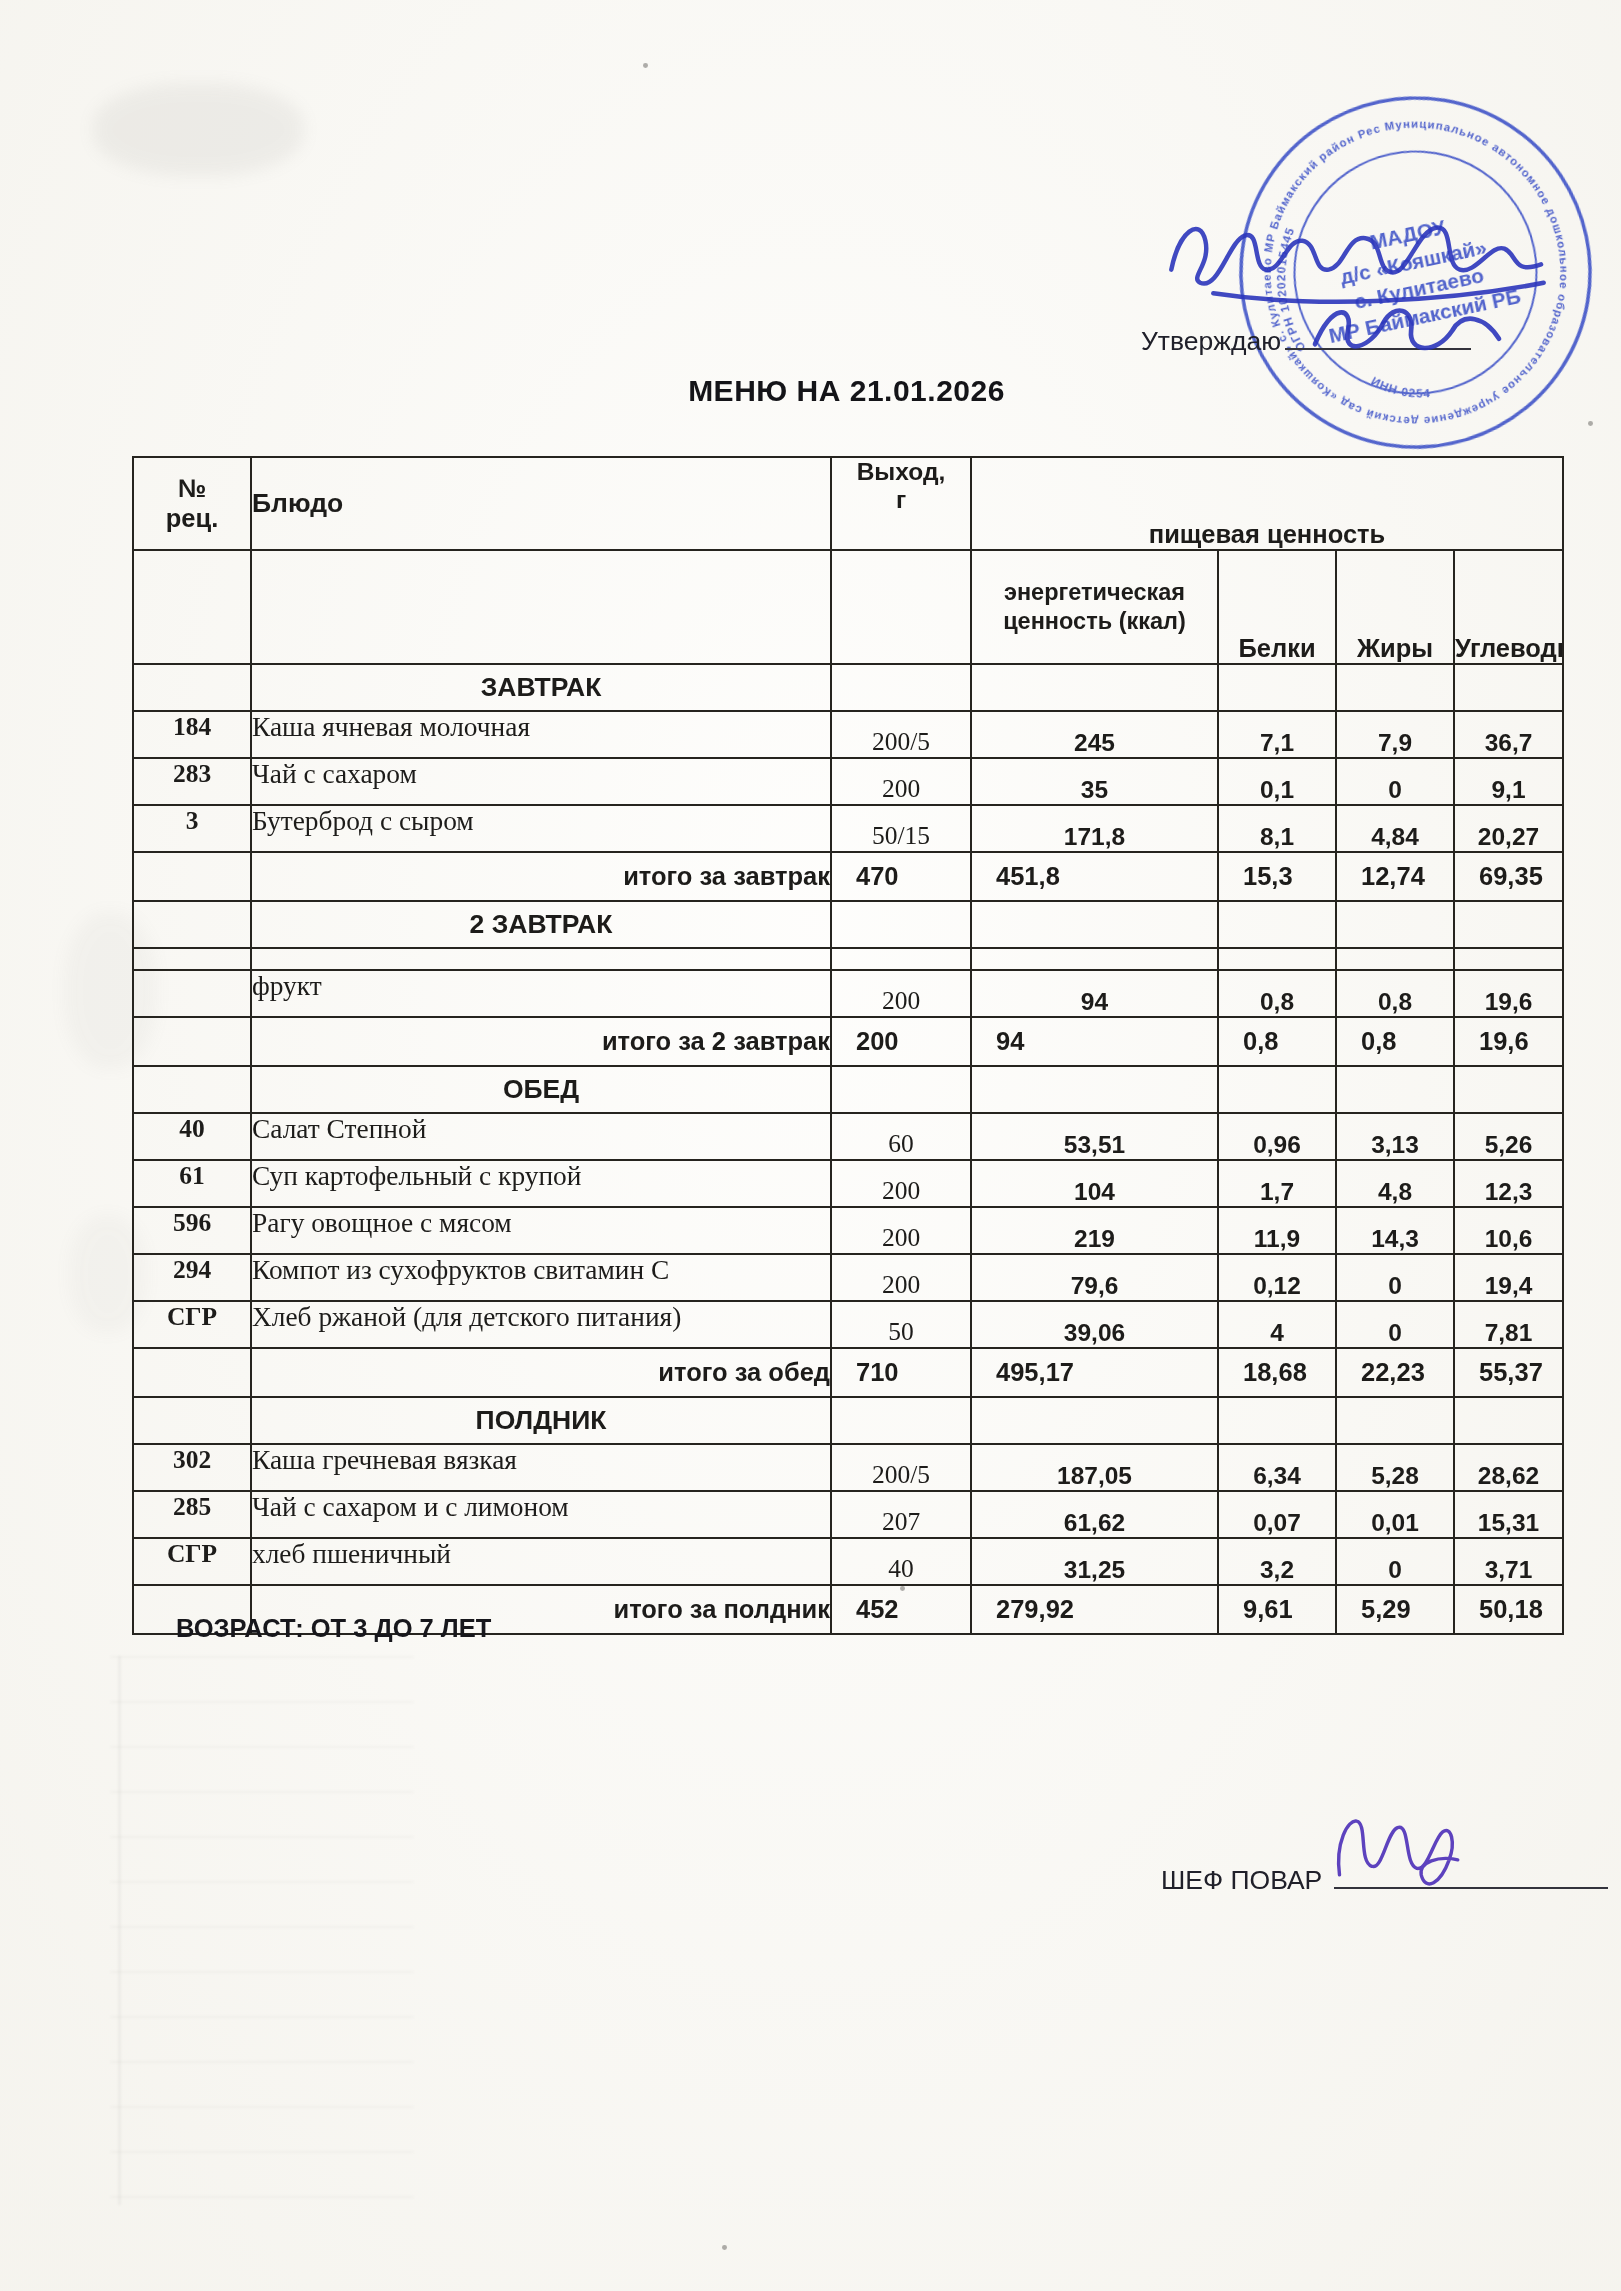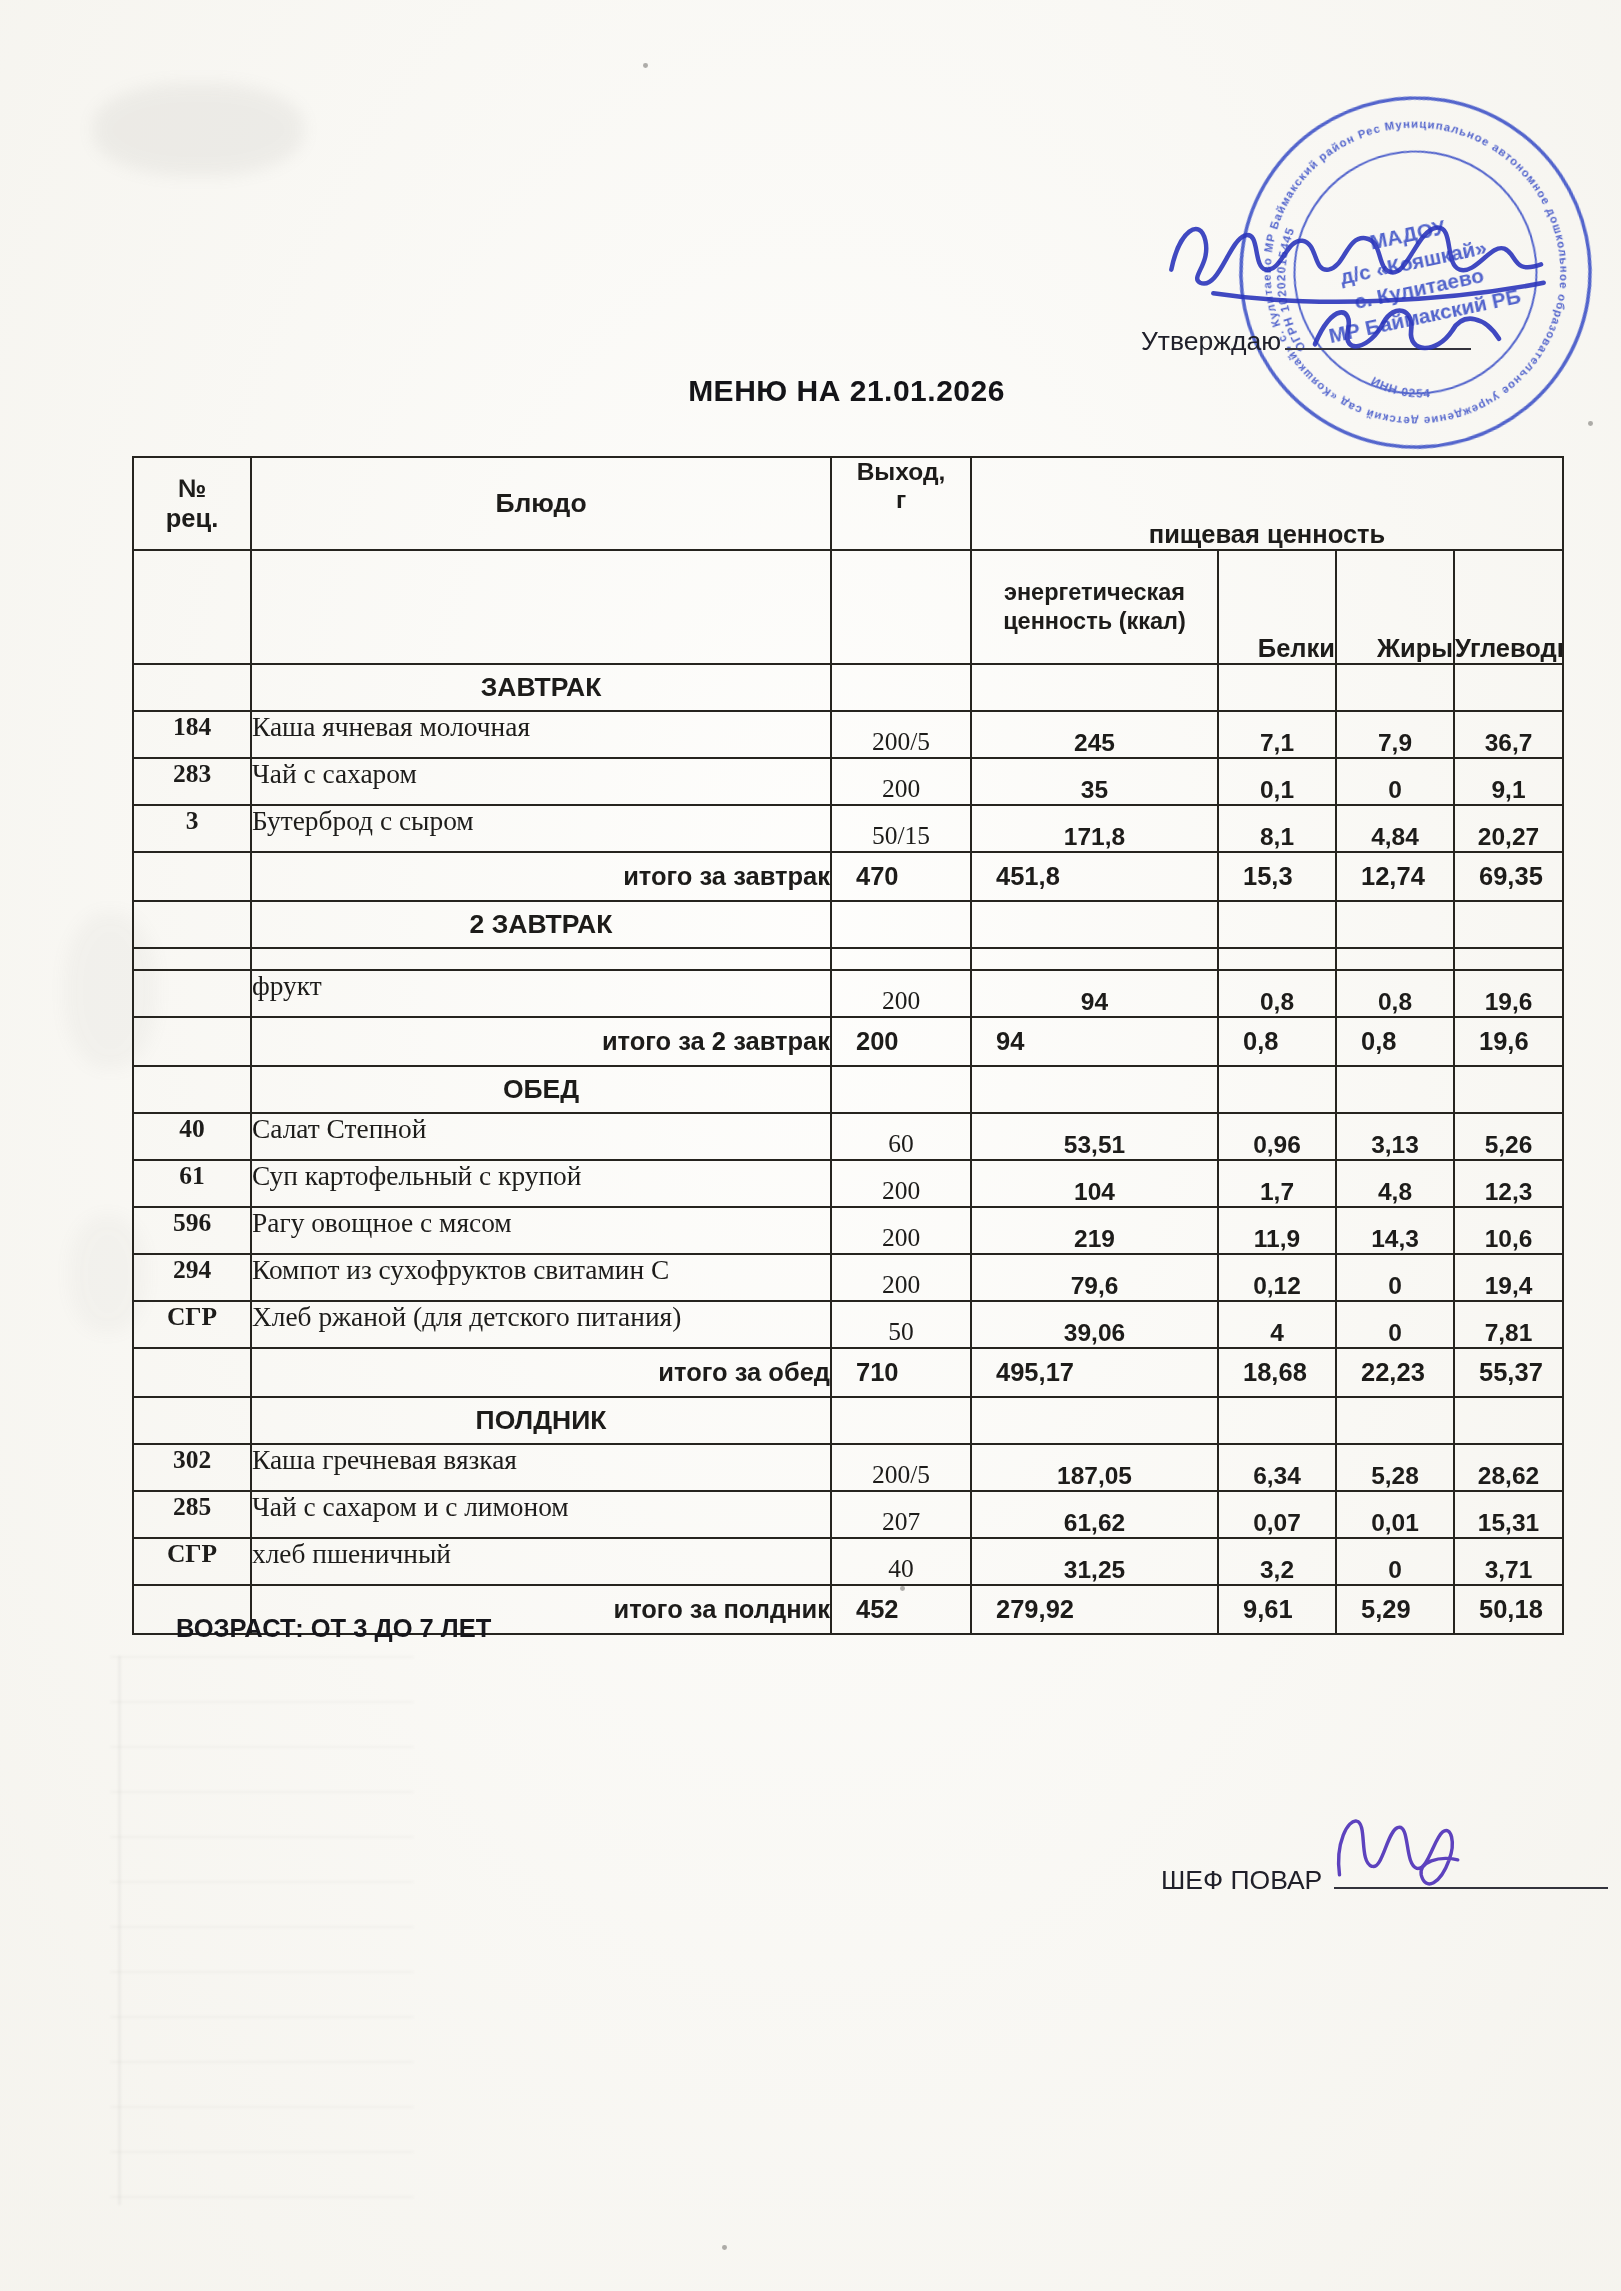--- a/index.html
+++ b/index.html
@@ -73,26 +73,26 @@
     border:2.9px solid #24221e;
   }
   table.menu th, table.menu td{
     border:2px solid #26241f;
     padding:0;overflow:hidden;
   }
   tr.hdrA th{height:91px;}
   tr.hdrB th{height:112px;}
   .h-rec{font:700 25.5px "Liberation Sans", sans-serif;text-align:center;vertical-align:middle;}
   .h-rec span{display:block;line-height:1.15;}
-  .h-dish{font:700 26.5px "Liberation Sans", sans-serif;text-align:center;vertical-align:middle;}
+  .h-dish{font:700 26.5px "Liberation Sans", sans-serif;text-align:left;vertical-align:middle;}
   .h-out{font:700 24.5px "Liberation Sans", sans-serif;text-align:center;vertical-align:top;padding-top:9.8px;}
   .h-out span{display:block;line-height:1.15;}
   .h-nutrition{font:700 25.5px "Liberation Sans", sans-serif;text-align:center;vertical-align:bottom;padding-bottom:7.8px;}
   .h-energy{font:700 23.5px "Liberation Sans", sans-serif;text-align:center;vertical-align:middle;padding:5.9px 27.4px;line-height:1.25;}
-  .h-sub{font:700 25.5px "Liberation Sans", sans-serif;text-align:right;vertical-align:bottom;padding-bottom:9.8px;}
+  .h-sub{font:700 25.5px "Liberation Sans", sans-serif;text-align:center;vertical-align:bottom;padding-bottom:9.8px;}
 
   tr.section-row td{height:45px;}
   tr.dish-row td{height:45px;}
   tr.spacer-row td{height:19.6px;}
   tr.total-row td{height:47px;padding-left:24px;}
 
   td.cell-rec{font:600 25.5px "Liberation Serif", serif;text-align:center;vertical-align:top;padding-top:3.9px;}
   td.cell-dish{font:400 27.4px "Liberation Serif", serif;text-align:left;vertical-align:top;padding:2px 5.9px 0 13.7px;white-space:nowrap;}
   td.cell-out{font:400 25.5px "Liberation Serif", serif;text-align:center;vertical-align:bottom;padding-bottom:4.9px;}
   td.cell-energy, td.cell-protein, td.cell-fat, td.cell-carbs{

